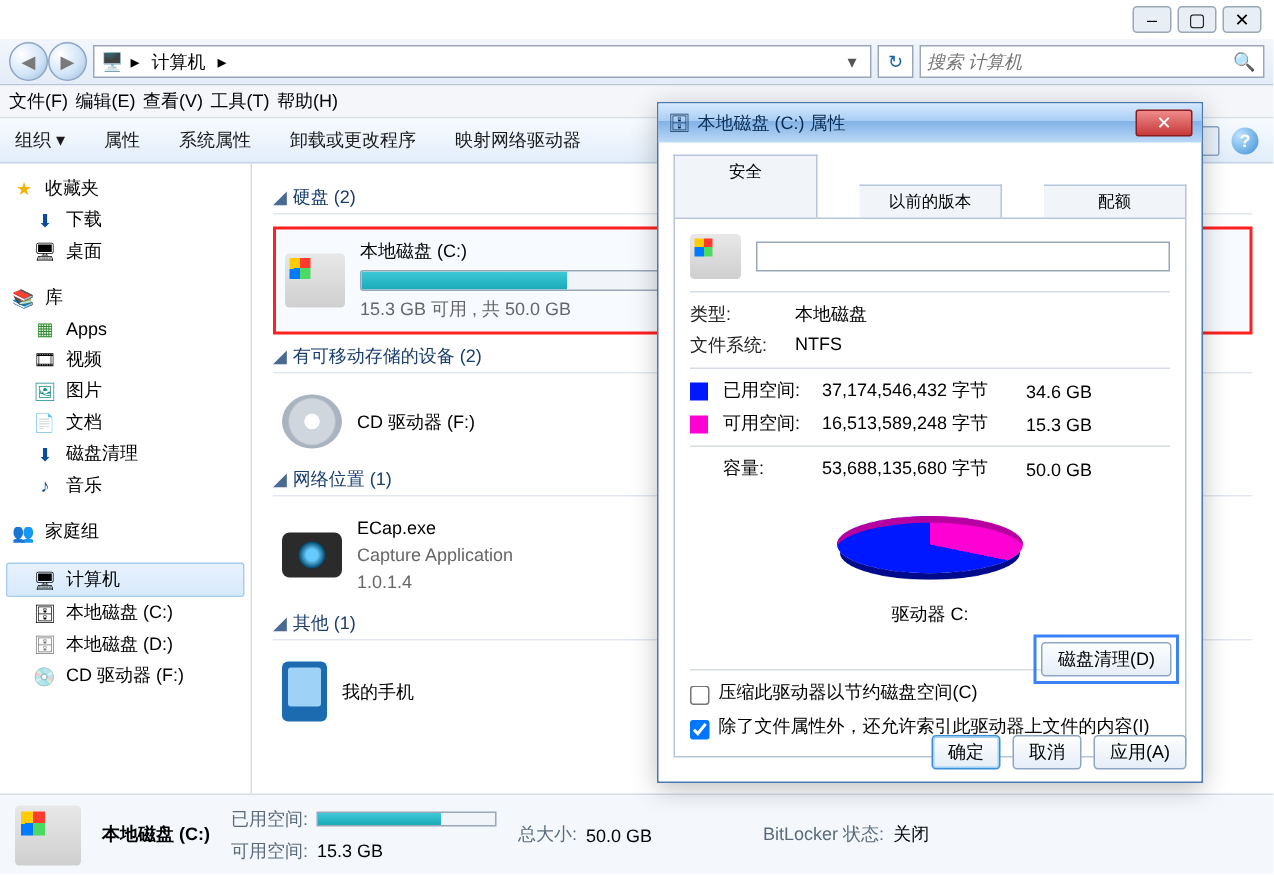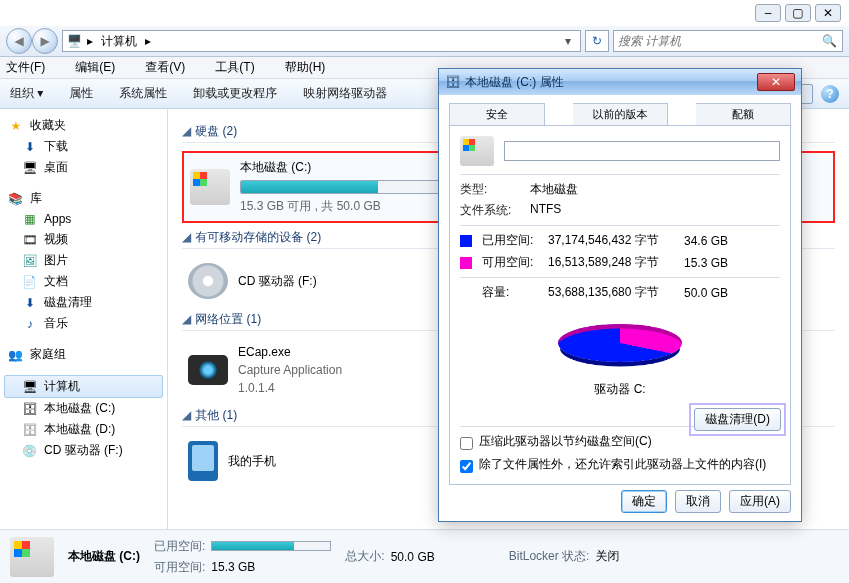--- a/index.html
+++ b/index.html
@@ -14,21 +14,21 @@
 .nav-circle { width: 26px; height: 26px; border-radius: 50%; background: radial-gradient(circle at 30% 30%, #fff, #cfe3f7 60%, #9db7d6); border: 1px solid #8ea6c4; display: flex; align-items: center; justify-content: center; cursor: pointer; }
 .nav-pair { display: flex; gap: 0; }
 .addr-box { flex: 1; height: 22px; border: 1px solid #9aa7b8; background: #fff; display: flex; align-items: center; padding: 0 4px; }
 .addr-seg { padding: 0 4px; }
 .addr-dd { width: 16px; text-align: center; color: #555; cursor: pointer; }
 .refresh-box { width: 24px; height: 22px; border: 1px solid #9aa7b8; background: #fff; display: flex; align-items: center; justify-content: center; cursor: pointer; }
 .search-box { width: 230px; height: 22px; border: 1px solid #9aa7b8; background: #fff; display: flex; align-items: center; padding: 0 4px; }
 .search-box input { border: none; outline: none; flex: 1; font-style: italic; color: #0f172a; }
 
 
-.menubar { position: absolute; top: 57px; left: 0; right: 0; height: 22px; background: #f4f6fa; border-bottom: 1px solid #d6dde7; display: flex; align-items: center; padding: 0 6px; gap: 30px; }
+.menubar { position: absolute; top: 57px; left: 0; right: 0; height: 22px; background: #f4f6fa; border-bottom: 1px solid #d6dde7; display: flex; align-items: center; padding: 0 6px; gap: 5px; }
 .menubar span { cursor: pointer; }
 
 
 .toolbar { position: absolute; top: 79px; left: 0; right: 0; height: 30px; background: linear-gradient(#f7fbff, #e2edfa); border-bottom: 1px solid #c4d3e6; display: flex; align-items: center; padding: 0 10px; gap: 26px; }
 .toolbar .tool { cursor: pointer; color: #1a1a1a; }
 .toolbar .right { margin-left: auto; display: flex; gap: 8px; align-items: center; }
 .icon-sq { width: 20px; height: 20px; border: 1px solid #8ea6c4; background: #eaf2fb; border-radius: 2px; cursor: pointer; }
 .help-icon { width: 18px; height: 18px; border-radius: 50%; background: radial-gradient(circle at 30% 30%, #bfe3ff, #3d8fd6); color: #fff; display: flex; align-items: center; justify-content: center; font-weight: bold; cursor: pointer; }
 
 
@@ -68,35 +68,35 @@
 .mini-prog { width:120px; height:10px; border:1px solid #9aa7b8; background:#f1f5fa; }
 .mini-fill { height:100%; background:linear-gradient(#3fc9d7,#1aaab8); }
 
 
 .dialog { position:absolute; left:438px; top:68px; width:364px; height:454px; background:#fff; border:1px solid #4a78b0; box-shadow:0 4px 16px rgba(0,0,0,.25); }
 .dlg-title { height:26px; background: linear-gradient(180deg,#d6e9ff 0%,#a9cdf4 45%,#82b2e6 46%,#bcd9f7 100%); display:flex; align-items:center; padding:0 6px; color:#0b2d55; }
 .dlg-close { margin-left:auto; width:38px; height:18px; background:linear-gradient(#f08a8a,#c63a3a); border:1px solid #8b1d1d; border-radius:2px; color:#fff; display:flex; align-items:center; justify-content:center; cursor:pointer; }
 .dlg-body { padding:8px 10px 10px; }
 .tabs-row { display:flex;gap:28px; }
 .tabs-row .tab { flex:1; border:1px solid #b6c5da; border-bottom:none; background:#f1f5fa; text-align:center; padding:3px 0; cursor:pointer; font-size:11px; }
-.tabs-row .tab + .tab { border-left:none; }
+.tabs-row .tab + .tab { border-left:none;margin-top:20px; }
 .tabs-row.row2 .tab.active { background:#fff; border-bottom:1px solid #fff; position:relative; top:1px; }
 .tab-content { border:1px solid #b6c5da; padding:10px; height:360px; position:relative; }
 .prop-row { display:flex; align-items:center; gap:10px; margin-bottom:8px; }
 .prop-input { flex:1; height:20px; border:1px solid #9aa7b8; padding:0 4px; }
 .kv { display:grid; grid-template-columns:70px 1fr; row-gap:4px; margin-bottom:6px; }
 .kv .k { color:#222; }
 .sep { border-top:1px solid #d6dde7; margin:6px 0; }
 .space-grid { display:grid; grid-template-columns:16px 60px 130px 56px; row-gap:5px; column-gap:6px; align-items:center; }
 .sq { width:12px; height:12px; }
 .sq.blue { background:#0018ff; }
 .sq.mag { background:#ff00d4; }
 .pie-wrap { display:flex; justify-content:center; margin:8px 0 4px; position:relative; }
 .pie { width:124px; height:68px; border-radius:50%; background: conic-gradient(#ff00d4 0 110deg, #0018ff 110deg 360deg); transform: rotateX(56deg); box-shadow: 0 10px 0 -2px #000a8a, 0 10px 0 -2px #b700a0 inset; }
-.disk-cleanup-box { position:absolute; right:4px; bottom:48px; border:2px solid #c4b5fd; padding:3px; }
+.disk-cleanup-box { position:absolute; right:4px; bottom:48px; border:2px solid #3b82f6; padding:3px; }
 .btn { border:1px solid #8ea6c4; background:linear-gradient(#fdfefe,#e6eef8); padding:2px 10px; border-radius:3px; cursor:pointer; }
 .btn.default { border:1px solid #3d8fd6; box-shadow:0 0 0 1px #9fd2f7 inset;text-align:center; }
 .chk-row { display:flex; align-items:flex-end; gap:6px; margin-top:6px; }
 .dlg-btns { position:absolute; right:10px; bottom:8px; display:flex; gap:8px; }
 
 
 .star { color:#f5b301; }
 .blue-link { color:#0a4b9b; }
 .folder { color:#f0c36b; }
 .green { color:#2a8a2a; }

